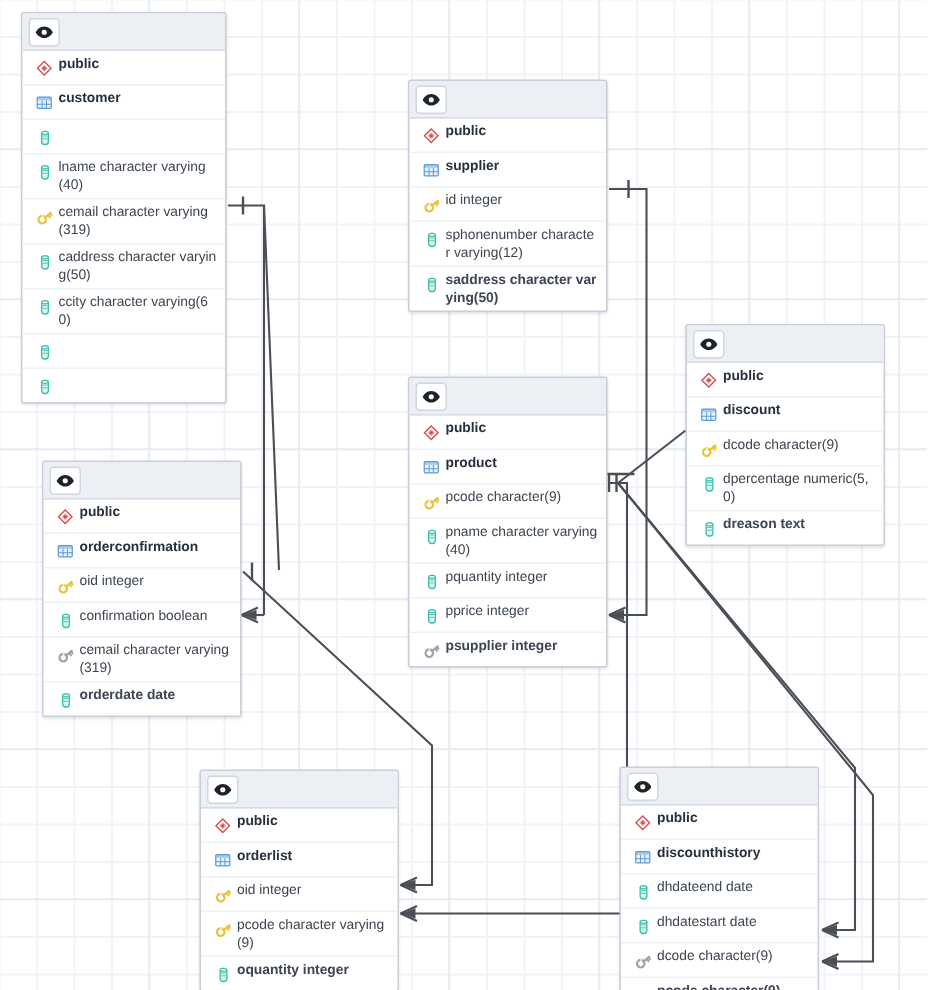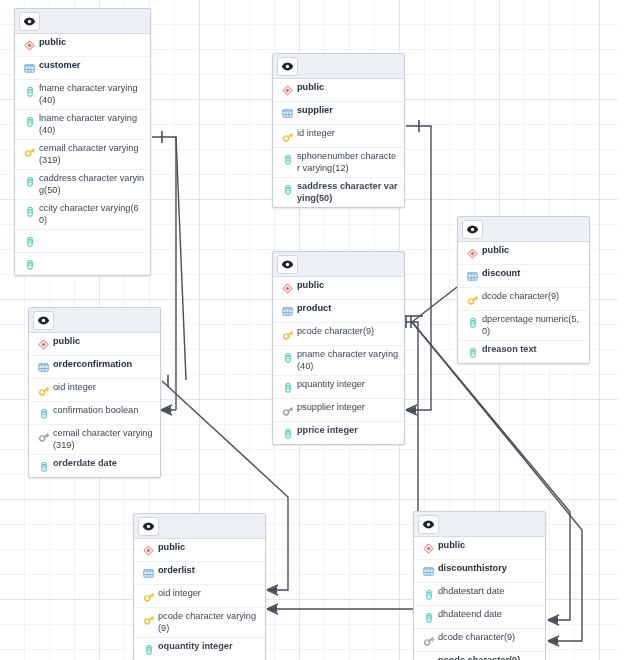--- a/index.html
+++ b/index.html
@@ -166,21 +166,20 @@
           <span class="lbl">customer</span>
         </div>
         <div class="row">
           <span class="ic">
             <svg class="gi" width="10" height="12" viewBox="0 0 12 16">
               <rect x="3" y="2.2" width="6" height="11.6" rx="2.6" fill="#d8f5ef" stroke="#3fbfa8" stroke-width="1.2"></rect>
               <ellipse cx="6" cy="3.4" rx="3" ry="1.3" fill="#ffffff" stroke="#3fbfa8" stroke-width="1.1"></ellipse>
               <path d="M3.6 6.3h4.8M3.6 8.6h4.8" stroke="#3fbfa8" stroke-width=".9" opacity=".8"></path>
             </svg>
           </span>
-          <span class="lbl">fname character varying(40)</span>
         </div>
         <div class="row">
           <span class="ic">
             <svg class="gi" width="10" height="12" viewBox="0 0 12 16">
               <rect x="3" y="2.2" width="6" height="11.6" rx="2.6" fill="#d8f5ef" stroke="#3fbfa8" stroke-width="1.2"></rect>
               <ellipse cx="6" cy="3.4" rx="3" ry="1.3" fill="#ffffff" stroke="#3fbfa8" stroke-width="1.1"></ellipse>
               <path d="M3.6 6.3h4.8M3.6 8.6h4.8" stroke="#3fbfa8" stroke-width=".9" opacity=".8"></path>
             </svg>
           </span>
           <span class="lbl">lname character varying(40)</span>
@@ -420,40 +419,40 @@
             <svg class="gi" width="10" height="12" viewBox="0 0 12 16">
               <rect x="3" y="2.2" width="6" height="11.6" rx="2.6" fill="#d8f5ef" stroke="#3fbfa8" stroke-width="1.2"></rect>
               <ellipse cx="6" cy="3.4" rx="3" ry="1.3" fill="#ffffff" stroke="#3fbfa8" stroke-width="1.1"></ellipse>
               <path d="M3.6 6.3h4.8M3.6 8.6h4.8" stroke="#3fbfa8" stroke-width=".9" opacity=".8"></path>
             </svg>
           </span>
           <span class="lbl">pquantity integer</span>
         </div>
         <div class="row">
           <span class="ic">
+            <svg class="gi" width="10" height="12" viewBox="0 0 12 16">
+              <rect x="3" y="2.2" width="6" height="11.6" rx="2.6" fill="#d8f5ef" stroke="#3fbfa8" stroke-width="1.2"></rect>
+              <ellipse cx="6" cy="3.4" rx="3" ry="1.3" fill="#ffffff" stroke="#3fbfa8" stroke-width="1.1"></ellipse>
+              <path d="M3.6 6.3h4.8M3.6 8.6h4.8" stroke="#3fbfa8" stroke-width=".9" opacity=".8"></path>
+            </svg>
+          </span>
+          <span class="lbl">pprice integer</span>
+        </div>
+        <div class="row">
+          <span class="ic">
             <svg class="gi" width="12" height="12" viewBox="0 0 16 16">
               <g transform="rotate(-38 8 8)">
                 <circle cx="4.9" cy="8" r="3.3" fill="none" stroke="#9aa3ad" stroke-width="2"></circle>
                 <path d="M7.9 8h6.6" stroke="#9aa3ad" stroke-width="2" stroke-linecap="round"></path>
                 <path d="M11.6 8v2.7M13.7 8v2.2" stroke="#9aa3ad" stroke-width="1.7" stroke-linecap="round"></path>
               </g>
               <circle cx="5.8" cy="6.6" r="1" fill="#ffffff" opacity=".75"></circle>
             </svg>
           </span>
           <span class="lbl">psupplier integer</span>
-        </div>
-        <div class="row">
-          <span class="ic">
-            <svg class="gi" width="10" height="12" viewBox="0 0 12 16">
-              <rect x="3" y="2.2" width="6" height="11.6" rx="2.6" fill="#d8f5ef" stroke="#3fbfa8" stroke-width="1.2"></rect>
-              <ellipse cx="6" cy="3.4" rx="3" ry="1.3" fill="#ffffff" stroke="#3fbfa8" stroke-width="1.1"></ellipse>
-              <path d="M3.6 6.3h4.8M3.6 8.6h4.8" stroke="#3fbfa8" stroke-width=".9" opacity=".8"></path>
-            </svg>
-          </span>
-          <span class="lbl">pprice integer</span>
         </div>
       </div>
       <div class="tbl" style="left: 28px; top: 307px; width: 133px;">
         <div class="tbl-head">
           <div class="eye-box">
             <svg class="gi" width="13" height="13" viewBox="0 0 16 16">
               <path d="M8 3.2C4.4 3.2 1.7 6.1 1 8c.7 1.9 3.4 4.8 7 4.8s6.3-2.9 7-4.8C14.3 6.1 11.6 3.2 8 3.2z" fill="#1d2328"></path>
               <circle cx="8" cy="8" r="2.1" fill="#ffffff"></circle>
             </svg>
           </div>
@@ -621,31 +620,31 @@
           <span class="lbl">discounthistory</span>
         </div>
         <div class="row">
           <span class="ic">
             <svg class="gi" width="10" height="12" viewBox="0 0 12 16">
               <rect x="3" y="2.2" width="6" height="11.6" rx="2.6" fill="#d8f5ef" stroke="#3fbfa8" stroke-width="1.2"></rect>
               <ellipse cx="6" cy="3.4" rx="3" ry="1.3" fill="#ffffff" stroke="#3fbfa8" stroke-width="1.1"></ellipse>
               <path d="M3.6 6.3h4.8M3.6 8.6h4.8" stroke="#3fbfa8" stroke-width=".9" opacity=".8"></path>
             </svg>
           </span>
+          <span class="lbl">dhdateend date</span>
+        </div>
+        <div class="row">
+          <span class="ic">
+            <svg class="gi" width="10" height="12" viewBox="0 0 12 16">
+              <rect x="3" y="2.2" width="6" height="11.6" rx="2.6" fill="#d8f5ef" stroke="#3fbfa8" stroke-width="1.2"></rect>
+              <ellipse cx="6" cy="3.4" rx="3" ry="1.3" fill="#ffffff" stroke="#3fbfa8" stroke-width="1.1"></ellipse>
+              <path d="M3.6 6.3h4.8M3.6 8.6h4.8" stroke="#3fbfa8" stroke-width=".9" opacity=".8"></path>
+            </svg>
+          </span>
           <span class="lbl">dhdatestart date</span>
-        </div>
-        <div class="row">
-          <span class="ic">
-            <svg class="gi" width="10" height="12" viewBox="0 0 12 16">
-              <rect x="3" y="2.2" width="6" height="11.6" rx="2.6" fill="#d8f5ef" stroke="#3fbfa8" stroke-width="1.2"></rect>
-              <ellipse cx="6" cy="3.4" rx="3" ry="1.3" fill="#ffffff" stroke="#3fbfa8" stroke-width="1.1"></ellipse>
-              <path d="M3.6 6.3h4.8M3.6 8.6h4.8" stroke="#3fbfa8" stroke-width=".9" opacity=".8"></path>
-            </svg>
-          </span>
-          <span class="lbl">dhdateend date</span>
         </div>
         <div class="row">
           <span class="ic">
             <svg class="gi" width="12" height="12" viewBox="0 0 16 16">
               <g transform="rotate(-38 8 8)">
                 <circle cx="4.9" cy="8" r="3.3" fill="none" stroke="#9aa3ad" stroke-width="2"></circle>
                 <path d="M7.9 8h6.6" stroke="#9aa3ad" stroke-width="2" stroke-linecap="round"></path>
                 <path d="M11.6 8v2.7M13.7 8v2.2" stroke="#9aa3ad" stroke-width="1.7" stroke-linecap="round"></path>
               </g>
               <circle cx="5.8" cy="6.6" r="1" fill="#ffffff" opacity=".75"></circle>

